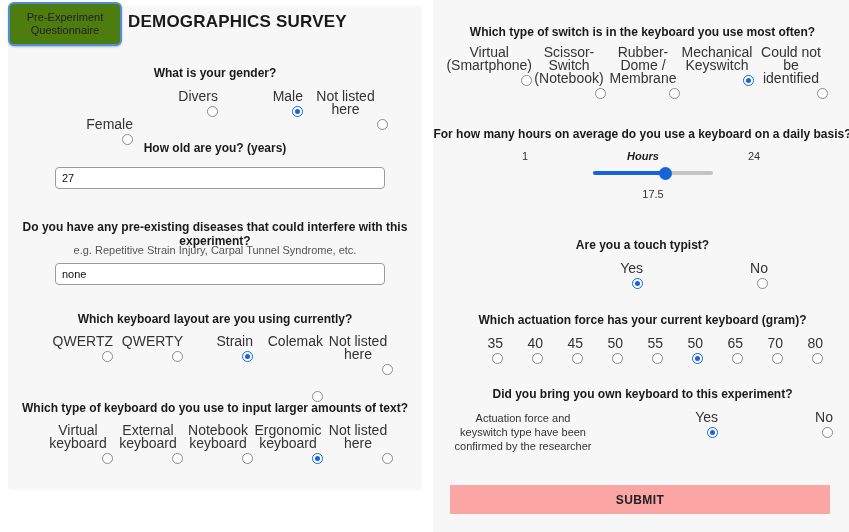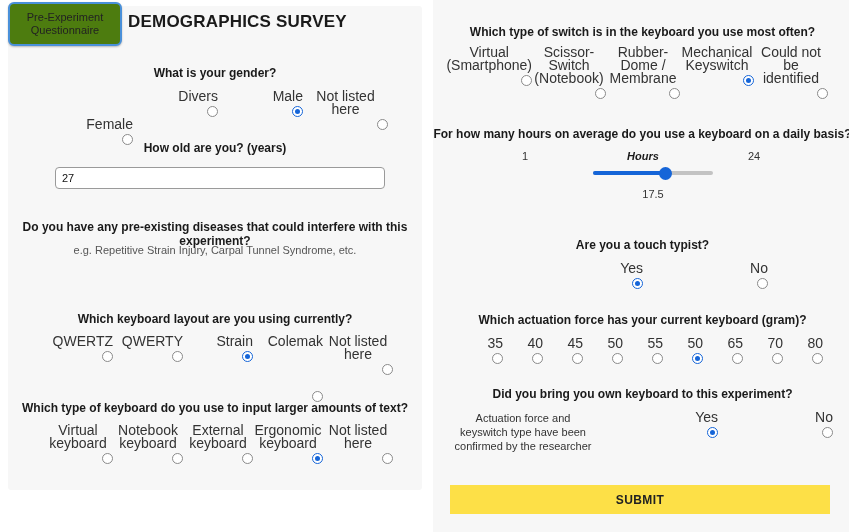--- a/index.html
+++ b/index.html
@@ -173,21 +173,21 @@
     font-size: 11px;
     color: #333;
     text-align: center;
   }
   #submit-button {
     position: absolute;
     left: 450px;
     top: 485px;
     width: 380px;
     height: 29px;
-    background: #fde047;
+    background: #fca5a5;
     border: none;
     font-size: 12px;
     font-weight: bold;
     color: #222;
     letter-spacing: 0.4px;
     cursor: pointer;
     font-family: "Liberation Sans", sans-serif;
   }
   .note-block {
     position: absolute;
@@ -222,20 +222,21 @@
         <span class="lbl">Not listed here</span>
         <span class="radio-dot"></span>
       </div>
     </div>
 
     <div class="q-label" style="top:135px;">How old are you? (years)</div>
     <input class="text-input" style="left: 47px; top: 161px; width: 330px;" type="text" value="27">
 
     <div class="q-label" style="top:214px;">Do you have any pre-existing diseases that could interfere with this experiment?</div>
     <div class="hint" style="top:238px;">e.g. Repetitive Strain Injury, Carpal Tunnel Syndrome, etc.</div>
+    <input class="text-input" style="left: 47px; top: 257px; width: 330px;" type="text" value="none">
 
     <div class="q-label" style="top:306px;">Which keyboard layout are you using currently?</div>
     <div class="radio-row" style="top:329px; left:35px; width:350px;">
       <div class="radio-opt" style="width:70px;">
         <span class="lbl">QWERTZ</span>
         <span class="radio-dot"></span>
       </div>
       <div class="radio-opt" style="width:70px;">
         <span class="lbl">QWERTY</span>
         <span class="radio-dot"></span>
@@ -254,25 +255,25 @@
       </div>
     </div>
 
     <div class="q-label" style="top:395px;">Which type of keyboard do you use to input larger amounts of text?</div>
     <div class="radio-row" style="top:418px; left:35px; width:350px;">
       <div class="radio-opt" style="width:70px;">
         <span class="lbl">Virtual keyboard</span>
         <span class="radio-dot"></span>
       </div>
       <div class="radio-opt" style="width:70px;">
+        <span class="lbl">External keyboard</span>
+        <span class="radio-dot"></span>
+      </div>
+      <div class="radio-opt" style="width:70px;">
         <span class="lbl">Notebook keyboard</span>
-        <span class="radio-dot"></span>
-      </div>
-      <div class="radio-opt" style="width:70px;">
-        <span class="lbl">External keyboard</span>
         <span class="radio-dot"></span>
       </div>
       <div class="radio-opt" style="width:70px;">
         <span class="lbl">Ergonomic keyboard</span>
         <span class="radio-dot checked"></span>
       </div>
       <div class="radio-opt" style="width:70px;">
         <span class="lbl">Not listed here</span>
         <span class="radio-dot"></span>
       </div>

